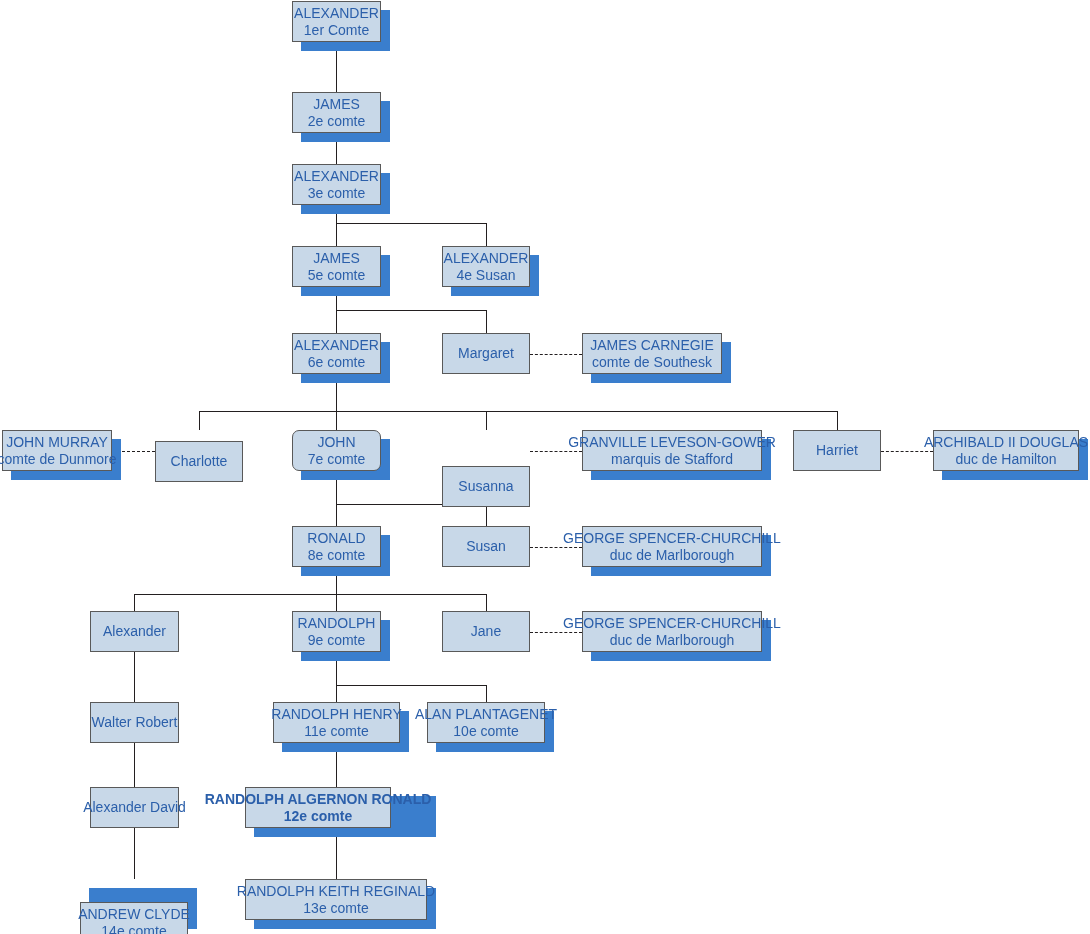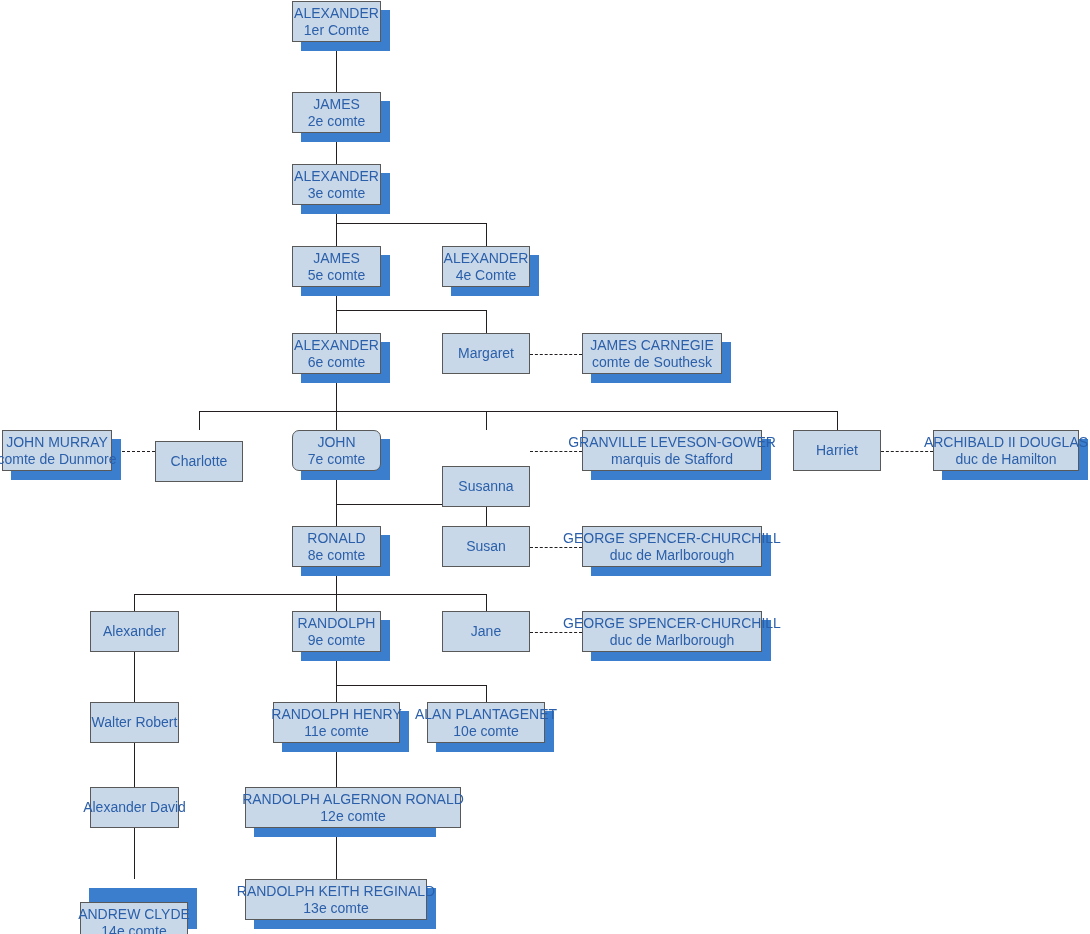--- a/index.html
+++ b/index.html
@@ -130,21 +130,21 @@
         <div class="l2">3e comte</div>
       </div>
       <div class="shadow" style="left: 301px; top: 255px; width: 89px; height: 41px;"></div>
       <div class="node" style="left: 292px; top: 246px; width: 89px; height: 41px;">
         <div class="l1">JAMES</div>
         <div class="l2">5e comte</div>
       </div>
       <div class="shadow" style="left: 451px; top: 255px; width: 88px; height: 41px;"></div>
       <div class="node" style="left: 442px; top: 246px; width: 88px; height: 41px;">
         <div class="l1">ALEXANDER</div>
-        <div class="l2">4e Comte</div>
+        <div class="l2">4e Susan</div>
       </div>
       <div class="shadow" style="left: 301px; top: 342px; width: 89px; height: 41px;"></div>
       <div class="node" style="left: 292px; top: 333px; width: 89px; height: 41px;">
         <div class="l1">ALEXANDER</div>
         <div class="l2">6e comte</div>
       </div>
       <div class="node single" style="left: 442px; top: 333px; width: 88px; height: 41px;">
         <div class="l1">Margaret</div>
       </div>
       <div class="shadow" style="left: 591px; top: 342px; width: 140px; height: 41px;"></div>
@@ -220,21 +220,21 @@
       </div>
       <div class="shadow" style="left: 436px; top: 711px; width: 118px; height: 41px;"></div>
       <div class="node" style="left: 427px; top: 702px; width: 118px; height: 41px;">
         <div class="l1">ALAN PLANTAGENET</div>
         <div class="l2">10e comte</div>
       </div>
       <div class="node single" style="left: 90px; top: 787px; width: 89px; height: 41px;">
         <div class="l1">Alexander David</div>
       </div>
       <div class="shadow" style="left: 254px; top: 796px; width: 182px; height: 41px;"></div>
-      <div class="node" style="left: 245px; top: 787px; width: 216px; height: 41px;">
+      <div class="node" style="left: 245px; top: 787px; width: 146px; height: 41px; font-weight: bold;">
         <div class="l1">RANDOLPH ALGERNON RONALD</div>
         <div class="l2">12e comte</div>
       </div>
       <div class="shadow" style="left: 89px; top: 888px; width: 108px; height: 41px;"></div>
       <div class="node" style="left: 80px; top: 902px; width: 108px; height: 41px;">
         <div class="l1">ANDREW CLYDE</div>
         <div class="l2">14e comte</div>
       </div>
       <div class="shadow" style="left: 254px; top: 888px; width: 182px; height: 41px;"></div>
       <div class="node" style="left: 245px; top: 879px; width: 182px; height: 41px;">

